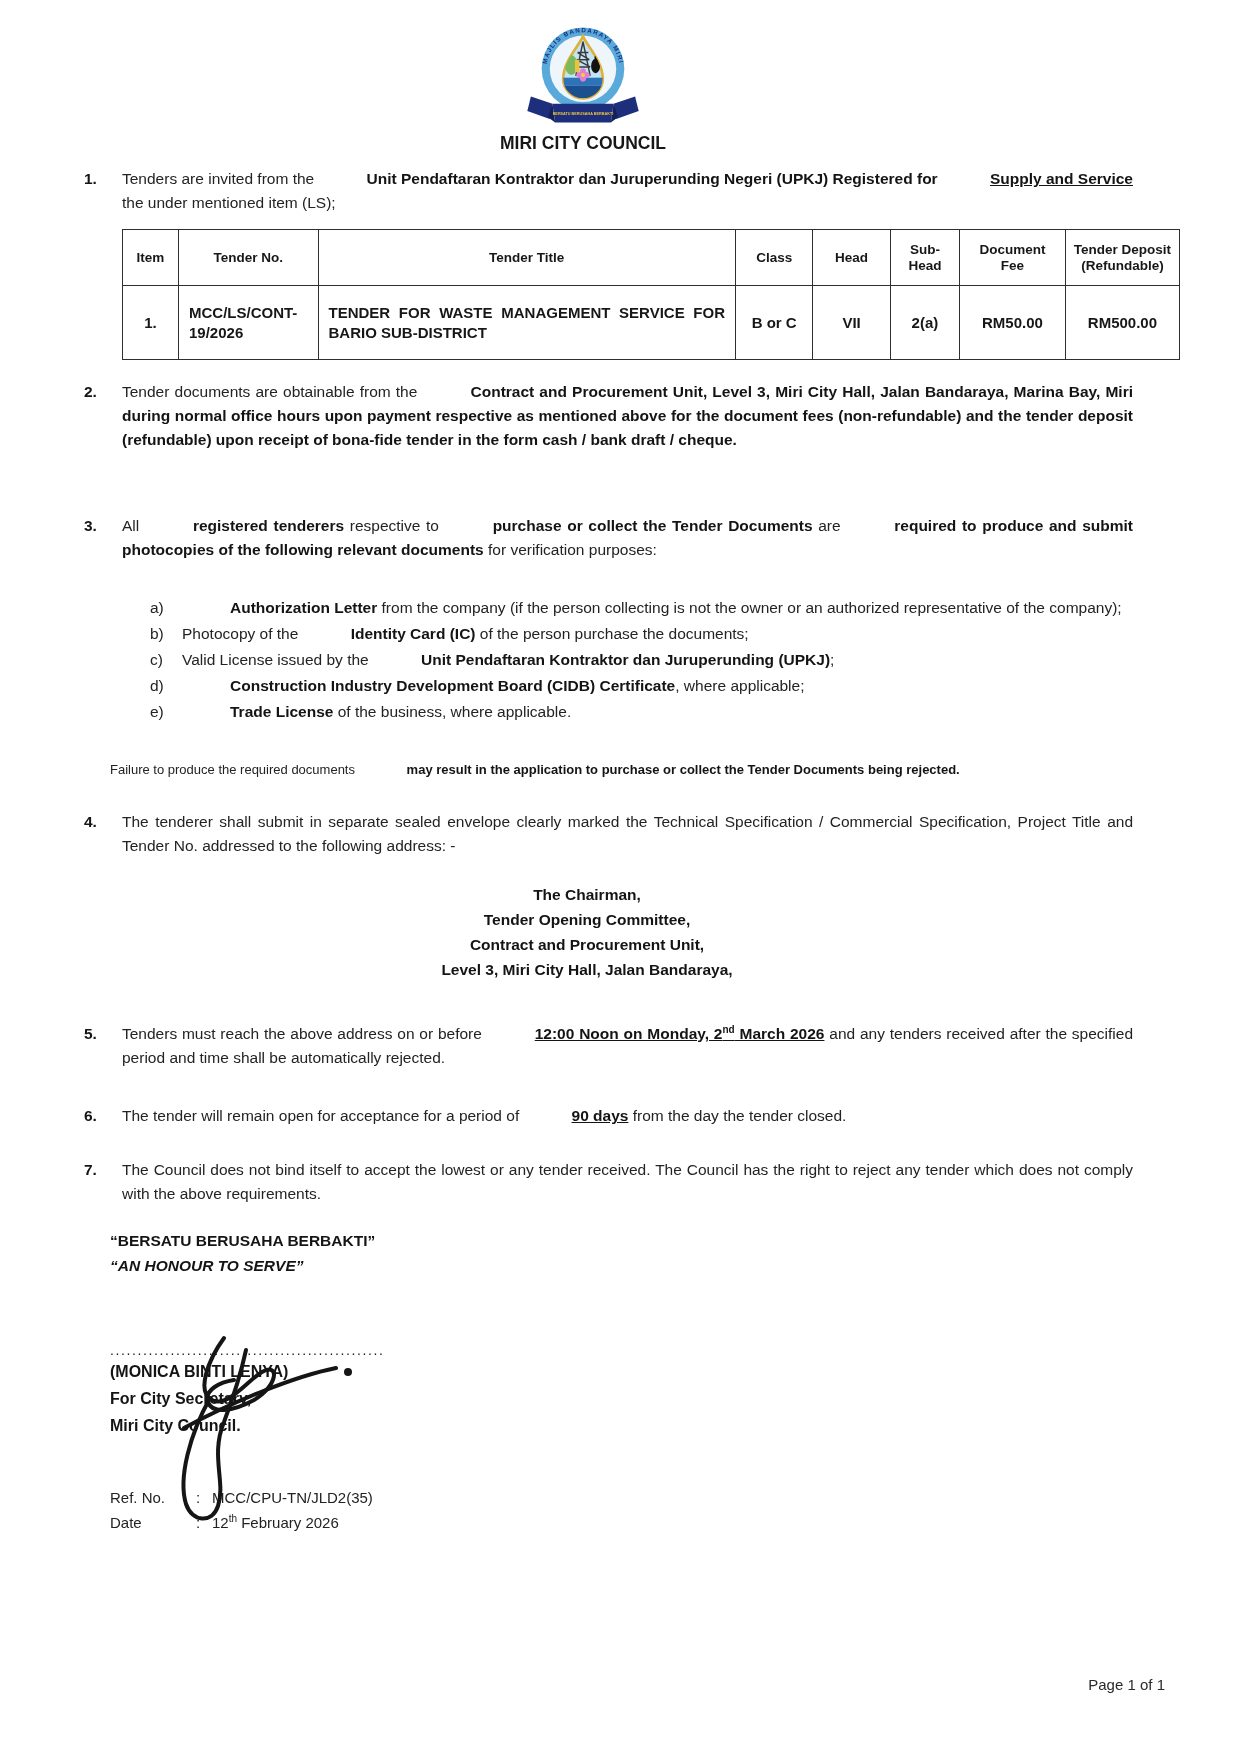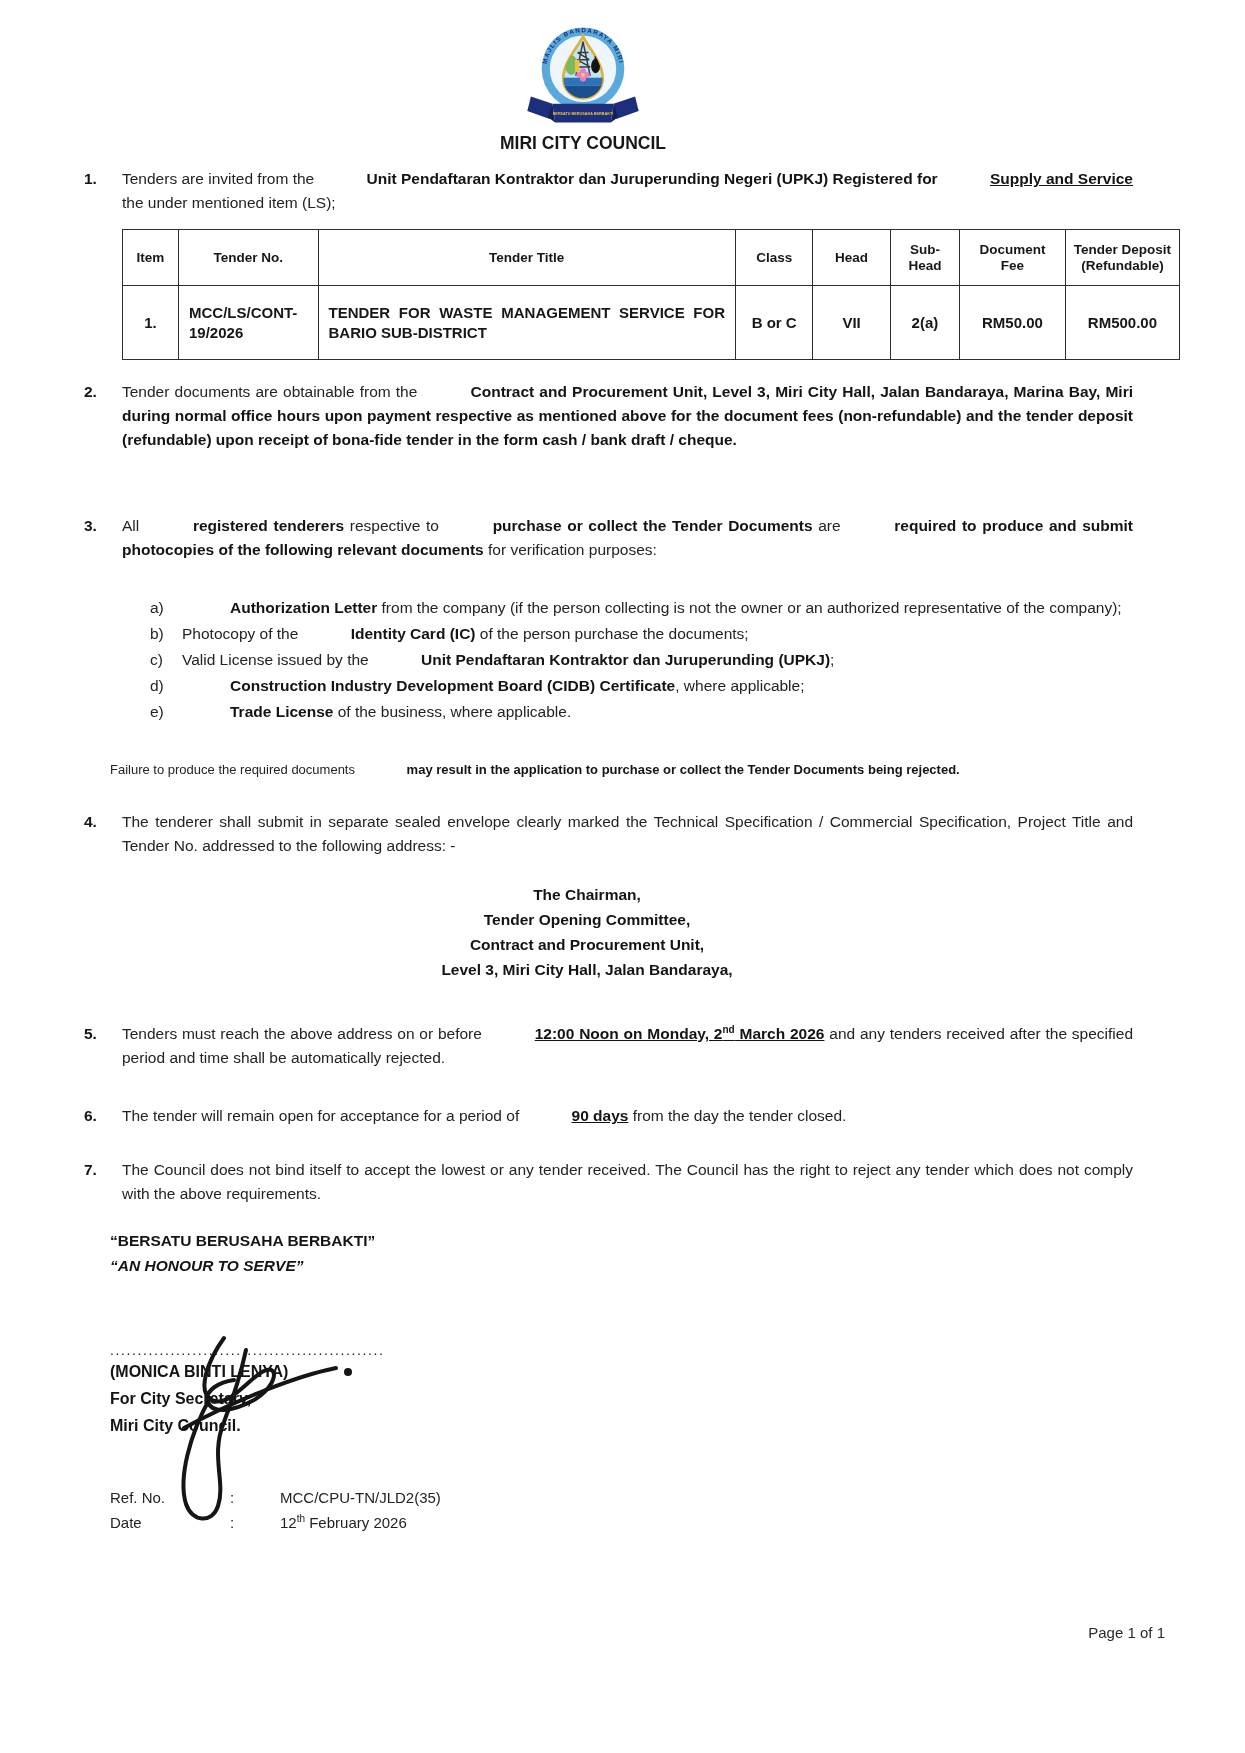--- a/index.html
+++ b/index.html
@@ -72,25 +72,25 @@
   .motto { margin:22px 0 0 110px; font-size:15.5px; font-weight:bold; line-height:25px; color:#141416; }
   .motto .m2 { font-style:italic; }
 
   .sig-block { position:relative; margin-left:110px; }
   .sig-ink { position:absolute; left:18px; top:-14px; pointer-events:none; }
   .dots { margin-top:64px; font-size:14px; letter-spacing:1.6px; color:#1a1a1a;
           white-space:nowrap; line-height:16px; }
   .sig-name, .sig-title { font-size:16px; font-weight:bold; line-height:27px; color:#141416; }
 
   .ref-block { margin:46px 0 0 110px; font-size:15px; line-height:25px; }
-  .ref-row { display:flex;gap:34px; }
+  .ref-row { display:flex; }
   .ref-label { width:86px; }
   .ref-colon { width:16px; }
 
-  .page-footer { position:absolute; top:1624px; right:80px; font-size:15px; color:#2a2a2a; }
+  .page-footer { position:absolute; top:1676px; right:80px; font-size:15px; color:#2a2a2a; }
 </style>
 </head>
 <body>
 
 <div class="header">
   <svg class="logo-svg" width="126" height="106" viewBox="0 0 140 118">
     <defs>
       <path id="arct" d="M 29.5 52 A 40.5 40.5 0 1 1 110.5 52" fill="none"></path>
       <clipPath id="dropclip">
         <path d="M70,16 C66,26 48,44 48,63 a22,22 0 0 0 44,0 C92,44 74,26 70,16 Z"></path>

